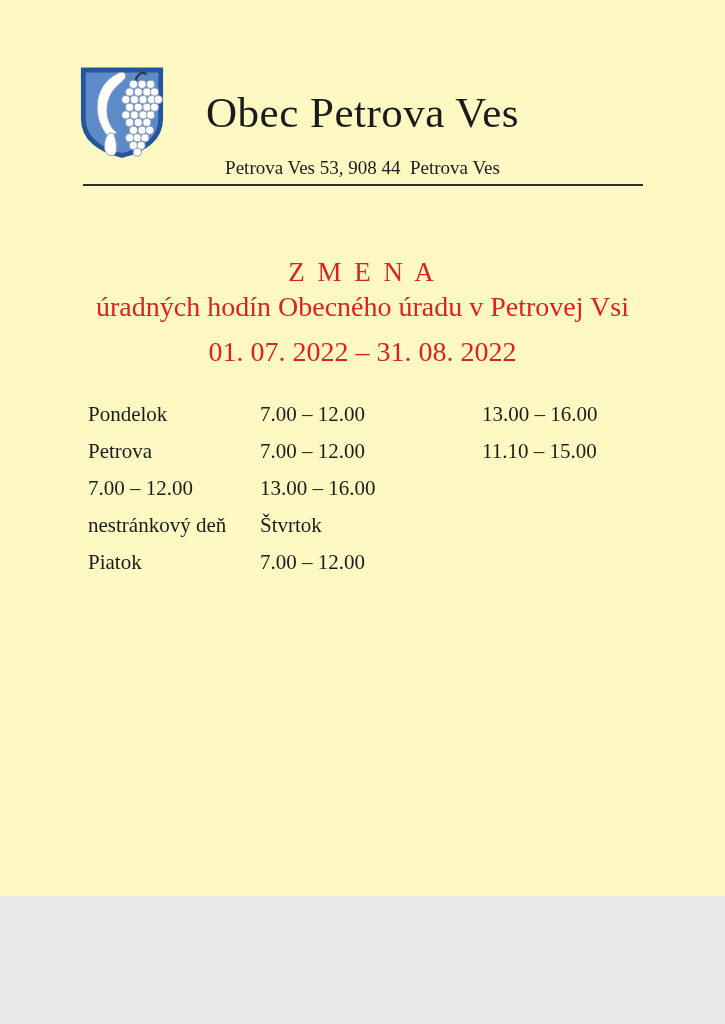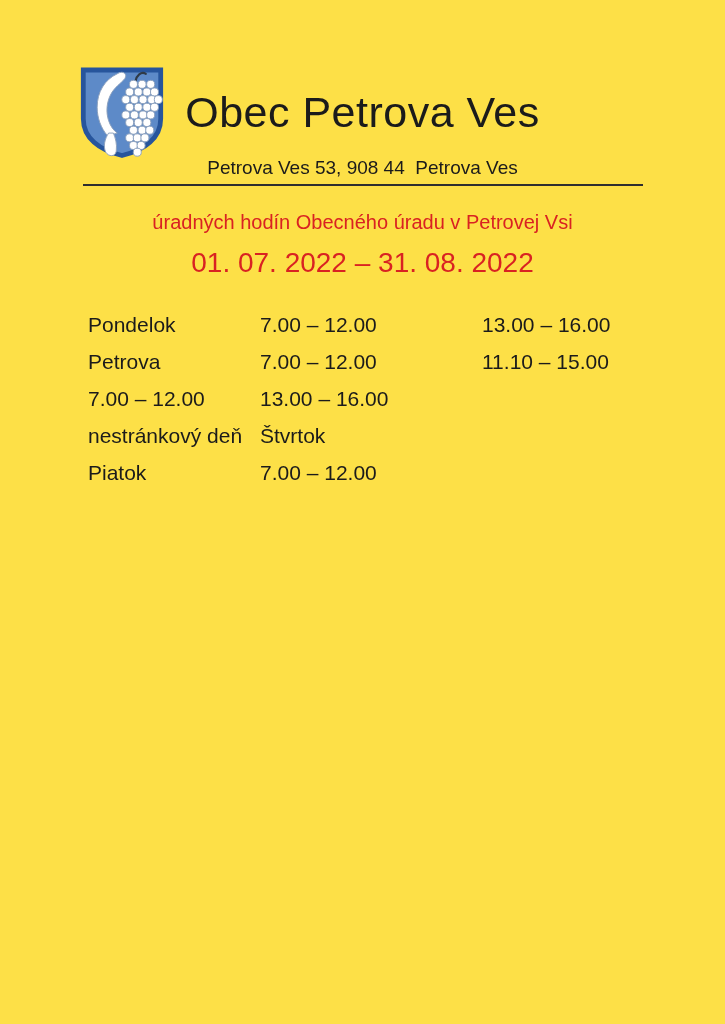--- a/index.html
+++ b/index.html
@@ -1,22 +1,22 @@
 <!DOCTYPE html>
 <html><head>
 <meta charset="utf-8">
 <style>
   html, body { margin: 0; padding: 0; background: #e8e8e8; }
   .page {
     position: relative;
     width: 725px;
-    height: 1024px;
+    height: 896px;
     margin: 0 auto;
-    background: #fde047;
-    font-family: Liberation Sans, sans-serif;
+    background: #fef9c3;
+    font-family: Liberation Serif, serif;
     color: #1b1b1b;
     overflow: hidden;
   }
 
   
   .crest {
     position: absolute;
     left: 79px;
     top: 66px;
     width: 86px;
@@ -46,22 +46,22 @@
 
   
   .notice { text-align: center; }
   .notice-title {
     margin-top: 73px;
     font-size: 27px;
     line-height: 1;
     letter-spacing: 3px;
   }
   .notice-subtitle {
-    margin-top: 26px;
-    font-size: 20px;
+    margin-top: 7px;
+    font-size: 28px;
     line-height: 1;
   }
   .notice-period {
     margin-top: 17px;
     font-size: 28px;
     line-height: 1;
   }
 
   
   .schedule {
@@ -129,20 +129,21 @@
     </svg>
   </div>
 
   <div class="header-text">
     <div class="org-name">Obec Petrova Ves</div>
     <div class="org-address">Petrova Ves 53, 908 44  Petrova Ves</div>
   </div>
   <hr class="rule">
 
   <div class="notice" style="color: rgb(217, 34, 34);">
+    <div class="notice-title">Z M E N A</div>
     <div class="notice-subtitle">úradných hodín Obecného úradu v Petrovej Vsi</div>
     <div class="notice-period">01. 07. 2022 – 31. 08. 2022</div>
   </div>
 
   <div class="schedule">
       <div class="schedule-row">
       <span class="cell">Pondelok</span>
       <span class="cell">7.00 – 12.00</span>
       <span class="cell">13.00 – 16.00</span>
     </div>

